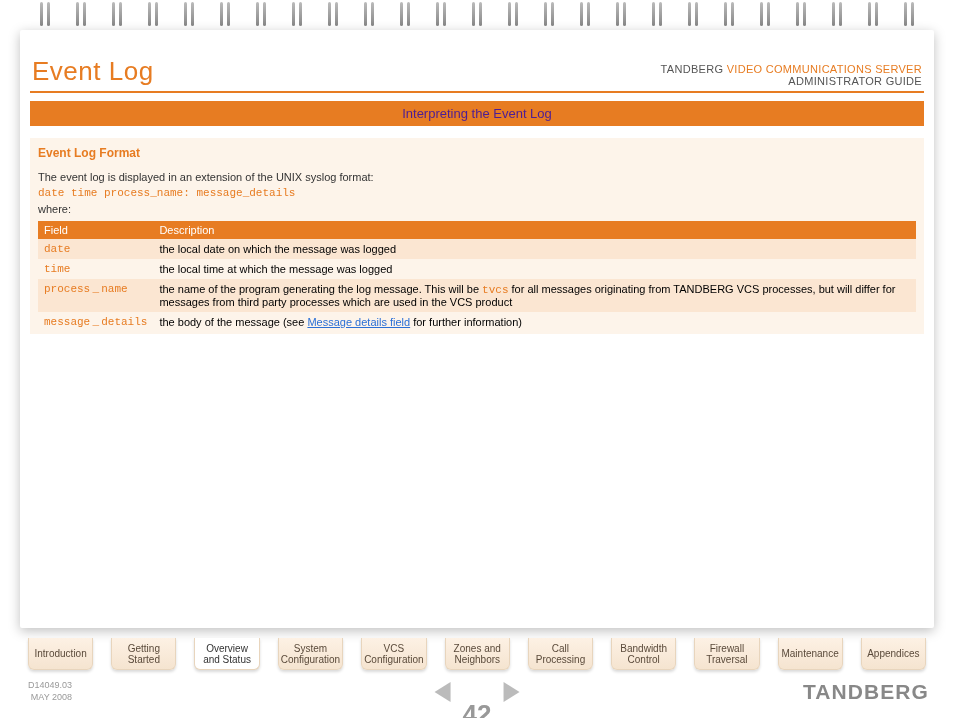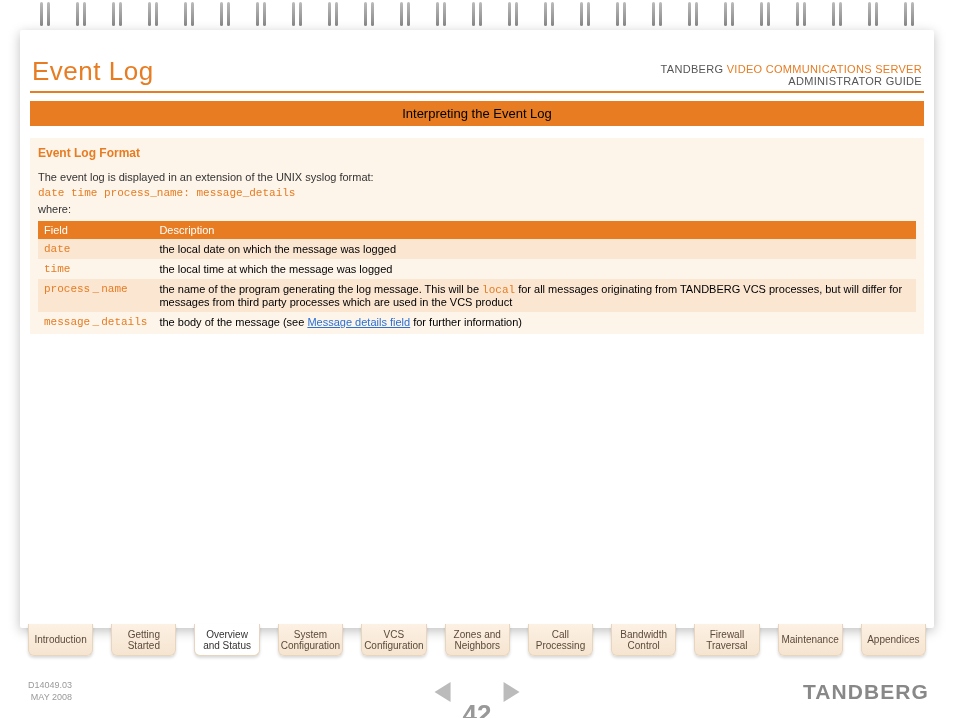--- a/index.html
+++ b/index.html
@@ -85,21 +85,21 @@
     letter-spacing: 0.3px;
   }
   .header-right .brand-orange { color: #e77c22; }
   .rule {
     height: 2px;
     background: #e77c22;
     margin-bottom: 8px;
   }
   .section-bar {
     background: #e77c22;
-    color: #000000;
+    color: #4c1d95;
     text-align: center;
     font-size: 13px;
     padding: 5px 0;
     margin-bottom: 12px;
   }
   .content-box {
     background: #fdf4ea;
     padding: 8px 8px 2px 8px;
   }
   .sub-title {
@@ -145,21 +145,21 @@
     width: 110px;
   }
   .mono-inline {
     font-family: "Courier New", monospace;
     color: #e77c22;
   }
   a.doc-link { color: #2a6fd6; text-decoration: underline; }
 
   .tabs {
     position: absolute;
-    bottom: 62px;
+    bottom: 48px;
     left: 28px;
     right: 28px;
     display: flex;
     gap: 18px;
   }
   .tab {
     flex: 1;
     background: linear-gradient(#fdf1e4, #f5e4d0);
     border: 1px solid #e8d5bd;
     border-top: none;
@@ -285,21 +285,21 @@
             <tr>
               <td class="field-name">date</td>
               <td>the local date on which the message was logged</td>
             </tr>
             <tr>
               <td class="field-name">time</td>
               <td>the local time at which the message was logged</td>
             </tr>
             <tr>
               <td class="field-name">process _ name</td>
-              <td>the name of the program generating the log message. This will be <span class="mono-inline">local</span> for all messages originating from TANDBERG VCS processes, but will differ for messages from third party processes which are used in the VCS product</td>
+              <td>the name of the program generating the log message. This will be <span class="mono-inline">tvcs</span> for all messages originating from TANDBERG VCS processes, but will differ for messages from third party processes which are used in the VCS product</td>
             </tr>
             <tr>
               <td class="field-name">message _ details</td>
               <td>the body of the message (see <a class="doc-link" href="#">Message details field</a> for further information)</td>
             </tr>
           </tbody>
       </table>
     </div>
   </div>
 </div>

